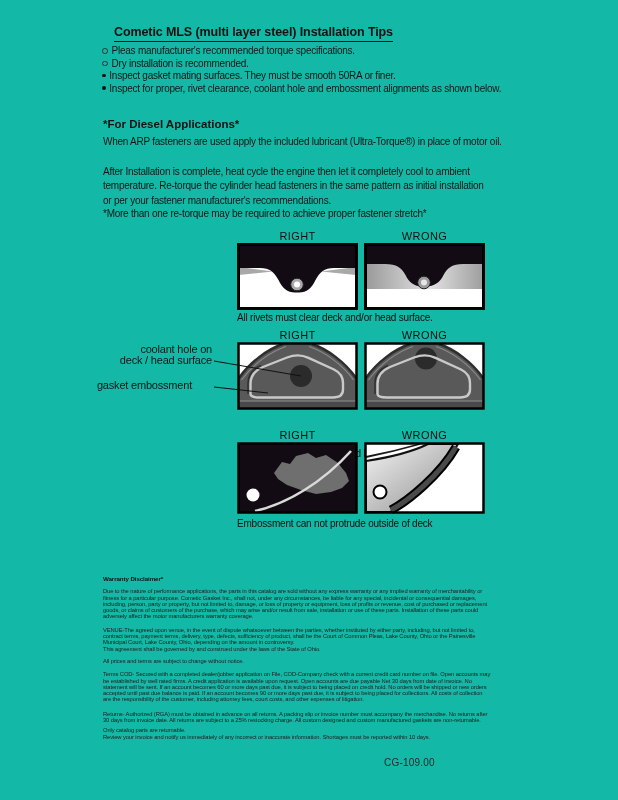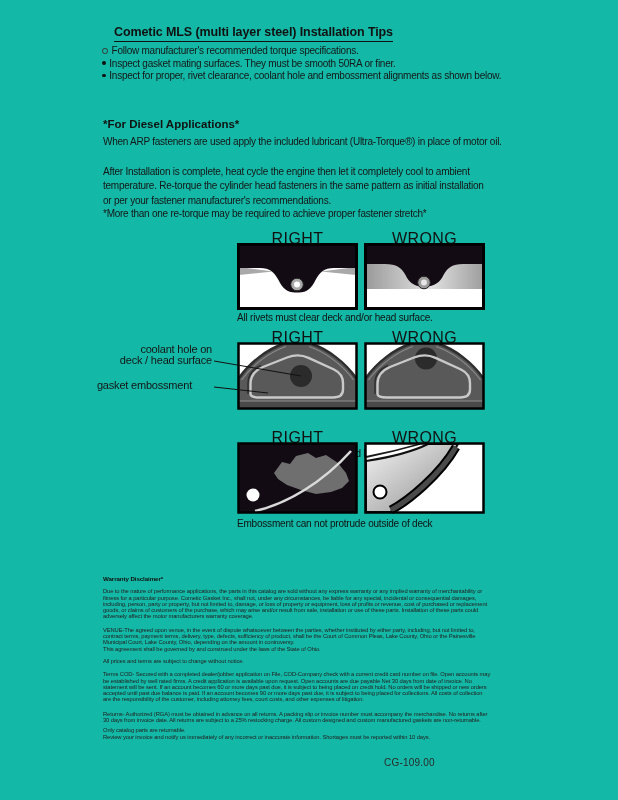--- a/index.html
+++ b/index.html
@@ -21,21 +21,21 @@
             margin:3.4px 3.5px 0 0;}
 
   
   .diesel-heading{position:absolute;left:103px;top:118px;font-size:11.5px;font-weight:bold;color:#111;}
   .para{position:absolute;left:103px;font-size:10px;letter-spacing:-0.25px;line-height:14.4px;color:#161616;}
   .para1{top:135px;}
   .para2{top:165px;}
   .note{position:absolute;left:103px;top:208px;font-size:10px;letter-spacing:-0.25px;color:#161616;}
 
   
-  .fig-header{position:absolute;width:121px;text-align:center;font-size:16px;letter-spacing:0.4px;color:#111;}
+  .fig-header{position:absolute;width:121px;text-align:center;font-size:11px;letter-spacing:0.4px;color:#111;}
   .fig-panel{position:absolute;width:121px;}
   .fig-caption{position:absolute;font-size:10px;letter-spacing:-0.2px;color:#111;}
   .fig-caption.two-line{line-height:11.5px;}
   .side-label{position:absolute;text-align:right;font-size:11px;letter-spacing:-0.2px;
               line-height:11px;color:#161616;}
   .leader-overlay{position:absolute;left:120px;top:340px;width:250px;height:70px;z-index:5;pointer-events:none;}
 
   
   .disclaimer{position:absolute;left:103px;top:576px;width:418px;font-size:5.8px;
               letter-spacing:-0.1px;line-height:6.3px;color:#222;}
@@ -50,21 +50,25 @@
 </head>
 <body>
 
 <div class="page">
 
   <div class="title ln">Cometic MLS (multi layer steel) Installation Tips</div>
 
   <div class="tips">
     <div class="bullet-row">
       <span class="marker-o"></span>
-      <span class="ln">Follow manufacturer's recommended torque specifications.</span>
+      <span class="ln">Pleas manufacturer's recommended torque specifications.</span>
+    </div>
+    <div class="bullet-row">
+      <span class="marker-o"></span>
+      <span class="ln">Dry installation is recommended.</span>
     </div>
     <div class="bullet-row sub">
       <span class="marker-f"></span>
       <span class="ln">Inspect gasket mating surfaces.  They must be smooth 50RA or finer.</span>
     </div>
     <div class="bullet-row sub">
       <span class="marker-f"></span>
       <span class="ln">Inspect for proper, rivet clearance, coolant hole and embossment alignments as shown below.</span>
     </div>
   </div>

